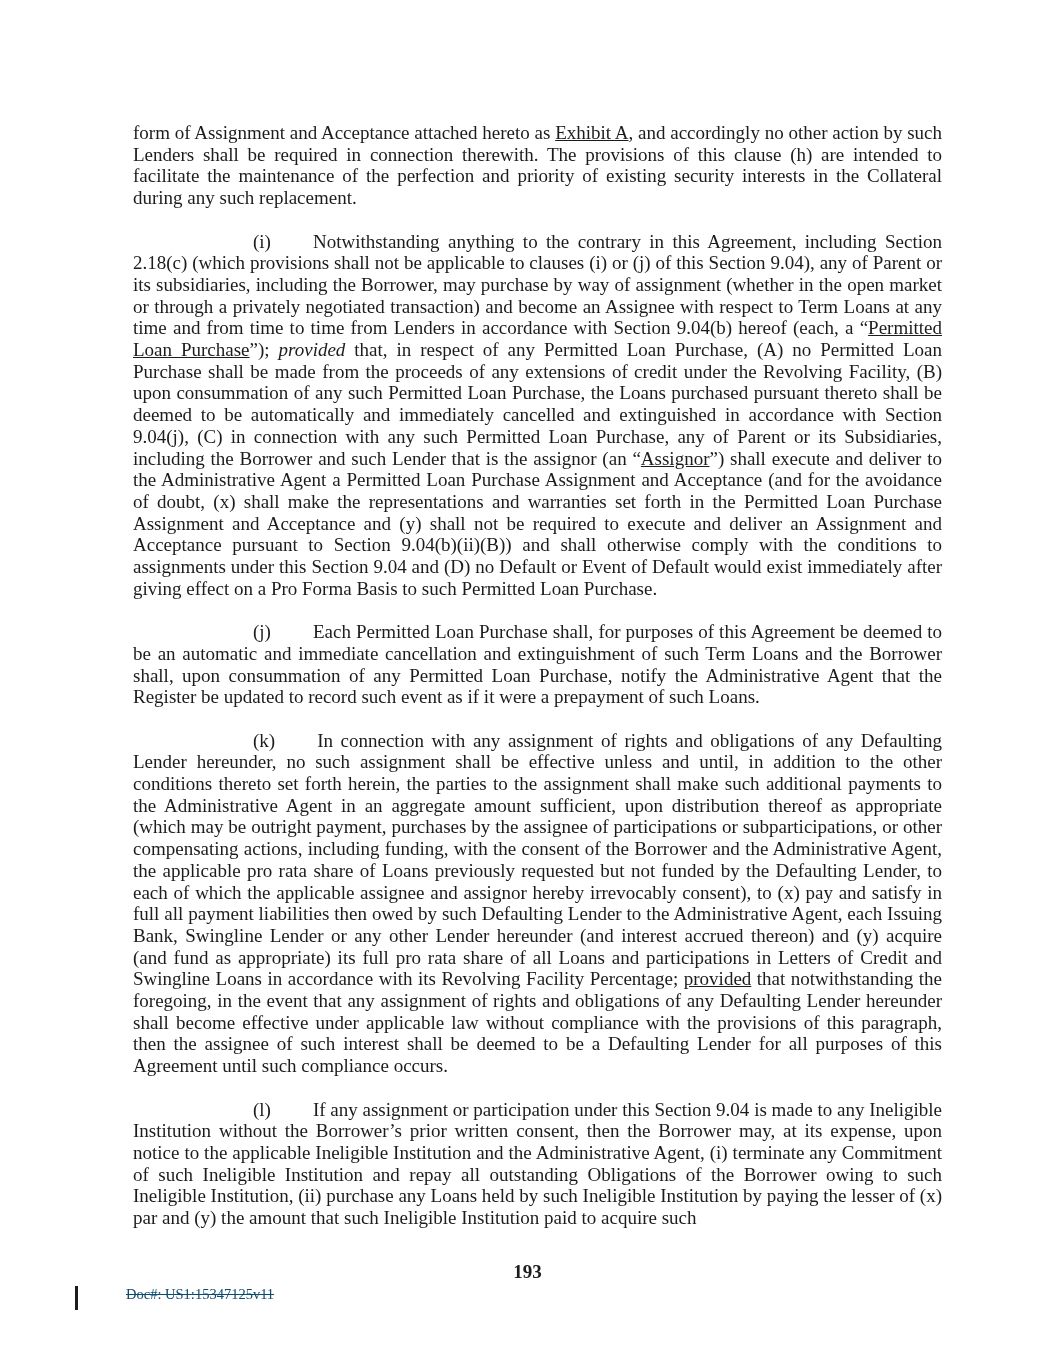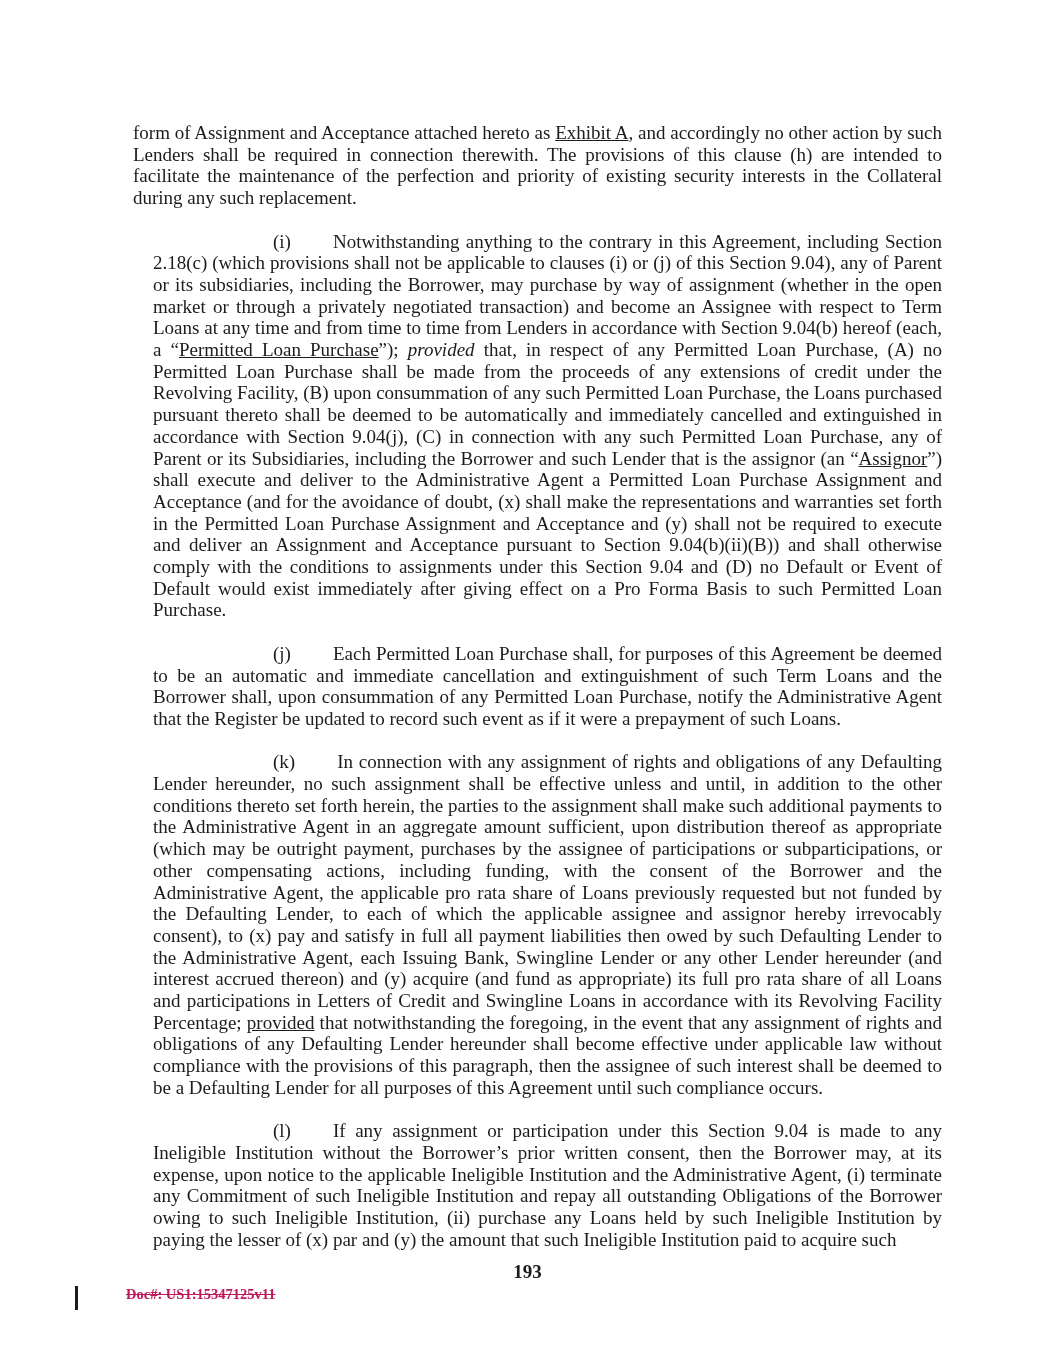--- a/index.html
+++ b/index.html
@@ -16,21 +16,21 @@
     position: absolute;
     left: 133px;
     top: 122px;
     width: 809px;
     font-size: 19px;
     line-height: 21.7px;
     text-align: justify;
     color: #1c1c1c;
   }
   .para { margin: 0 0 21.7px 0; }
-  .para.indented { text-indent: 120px; margin-left: 20px; }
+  .para.indented { text-indent: 120px; }
   .tab { display: inline-block; width: 42px; }
   .u { text-decoration: underline; }
   .i { font-style: italic; }
   .page-number {
     position: absolute;
     top: 1261px;
     left: 0;
     width: 100%;
     text-align: center;
     font-size: 19px;
@@ -59,14 +59,14 @@
 <div class="page">
   <div class="body-text" id="doc-body" style="color: rgb(28, 28, 28);">
       <p class="para"><span class="">form of Assignment and Acceptance attached hereto as </span><span class="u">Exhibit A</span><span class="">, and accordingly no other action by such Lenders shall be required in connection therewith. The provisions of this clause (h) are intended to facilitate the maintenance of the perfection and priority of existing security interests in the Collateral during any such replacement.</span></p>
       <p class="para indented"><span>(i)</span><span class="tab"></span><span class="">Notwithstanding anything to the contrary in this Agreement, including Section 2.18(c) (which provisions shall not be applicable to clauses (i) or (j) of this Section 9.04), any of Parent or its subsidiaries, including the Borrower, may purchase by way of assignment (whether in the open market or through a privately negotiated transaction) and become an Assignee with respect to Term Loans at any time and from time to time from Lenders in accordance with Section 9.04(b) hereof (each, a “</span><span class="u">Permitted Loan Purchase</span><span class="">”); </span><span class="i">provided</span><span class=""> that, in respect of any Permitted Loan Purchase, (A) no Permitted Loan Purchase shall be made from the proceeds of any extensions of credit under the Revolving Facility, (B) upon consummation of any such Permitted Loan Purchase, the Loans purchased pursuant thereto shall be deemed to be automatically and immediately cancelled and extinguished in accordance with Section 9.04(j), (C) in connection with any such Permitted Loan Purchase, any of Parent or its Subsidiaries, including the Borrower and such Lender that is the assignor (an “</span><span class="u">Assignor</span><span class="">”) shall execute and deliver to the Administrative Agent a Permitted Loan Purchase Assignment and Acceptance (and for the avoidance of doubt, (x) shall make the representations and warranties set forth in the Permitted Loan Purchase Assignment and Acceptance and (y) shall not be required to execute and deliver an Assignment and Acceptance pursuant to Section 9.04(b)(ii)(B)) and shall otherwise comply with the conditions to assignments under this Section 9.04 and (D) no Default or Event of Default would exist immediately after giving effect on a Pro Forma Basis to such Permitted Loan Purchase.</span></p>
       <p class="para indented"><span>(j)</span><span class="tab"></span><span class="">Each Permitted Loan Purchase shall, for purposes of this Agreement be deemed to be an automatic and immediate cancellation and extinguishment of such Term Loans and the Borrower shall, upon consummation of any Permitted Loan Purchase, notify the Administrative Agent that the Register be updated to record such event as if it were a prepayment of such Loans.</span></p>
       <p class="para indented"><span>(k)</span><span class="tab"></span><span class="">In connection with any assignment of rights and obligations of any Defaulting Lender hereunder, no such assignment shall be effective unless and until, in addition to the other conditions thereto set forth herein, the parties to the assignment shall make such additional payments to the Administrative Agent in an aggregate amount sufficient, upon distribution thereof as appropriate (which may be outright payment, purchases by the assignee of participations or subparticipations, or other compensating actions, including funding, with the consent of the Borrower and the Administrative Agent, the applicable pro rata share of Loans previously requested but not funded by the Defaulting Lender, to each of which the applicable assignee and assignor hereby irrevocably consent), to (x) pay and satisfy in full all payment liabilities then owed by such Defaulting Lender to the Administrative Agent, each Issuing Bank, Swingline Lender or any other Lender hereunder (and interest accrued thereon) and (y) acquire (and fund as appropriate) its full pro rata share of all Loans and participations in Letters of Credit and Swingline Loans in accordance with its Revolving Facility Percentage; </span><span class="u">provided</span><span class=""> that notwithstanding the foregoing, in the event that any assignment of rights and obligations of any Defaulting Lender hereunder shall become effective under applicable law without compliance with the provisions of this paragraph, then the assignee of such interest shall be deemed to be a Defaulting Lender for all purposes of this Agreement until such compliance occurs.</span></p>
       <p class="para indented"><span>(l)</span><span class="tab"></span><span class="">If any assignment or participation under this Section 9.04 is made to any Ineligible Institution without the Borrower’s prior written consent, then the Borrower may, at its expense, upon notice to the applicable Ineligible Institution and the Administrative Agent, (i) terminate any Commitment of such Ineligible Institution and repay all outstanding Obligations of the Borrower owing to such Ineligible Institution, (ii) purchase any Loans held by such Ineligible Institution by paying the lesser of (x) par and (y) the amount that such Ineligible Institution paid to acquire such</span></p>
     </div>
   <div class="page-number">193</div>
   <div class="change-bar"></div>
-  <div class="doc-ref" style="color: #be185d; font-weight: bold;">Doc#: US1:15347125v11</div>
+  <div class="doc-ref" style="color: #0c4a6e;">Doc#: US1:15347125v11</div>
 </div>
 
 </body></html>

